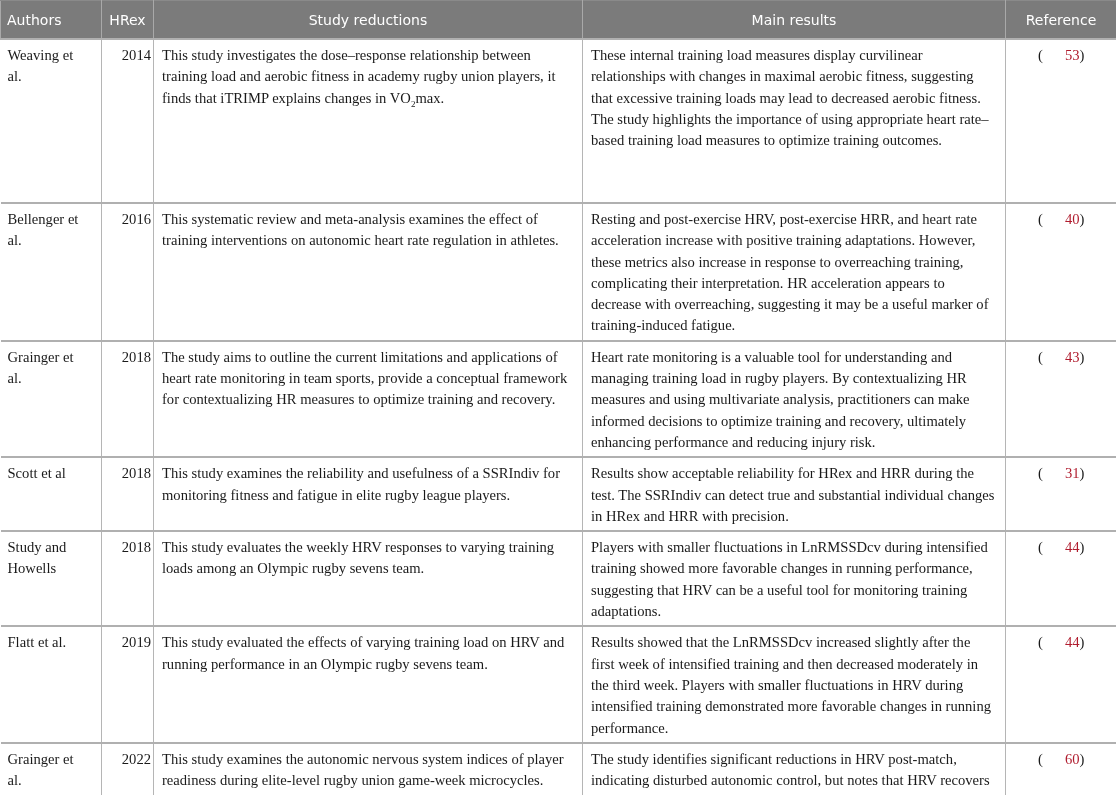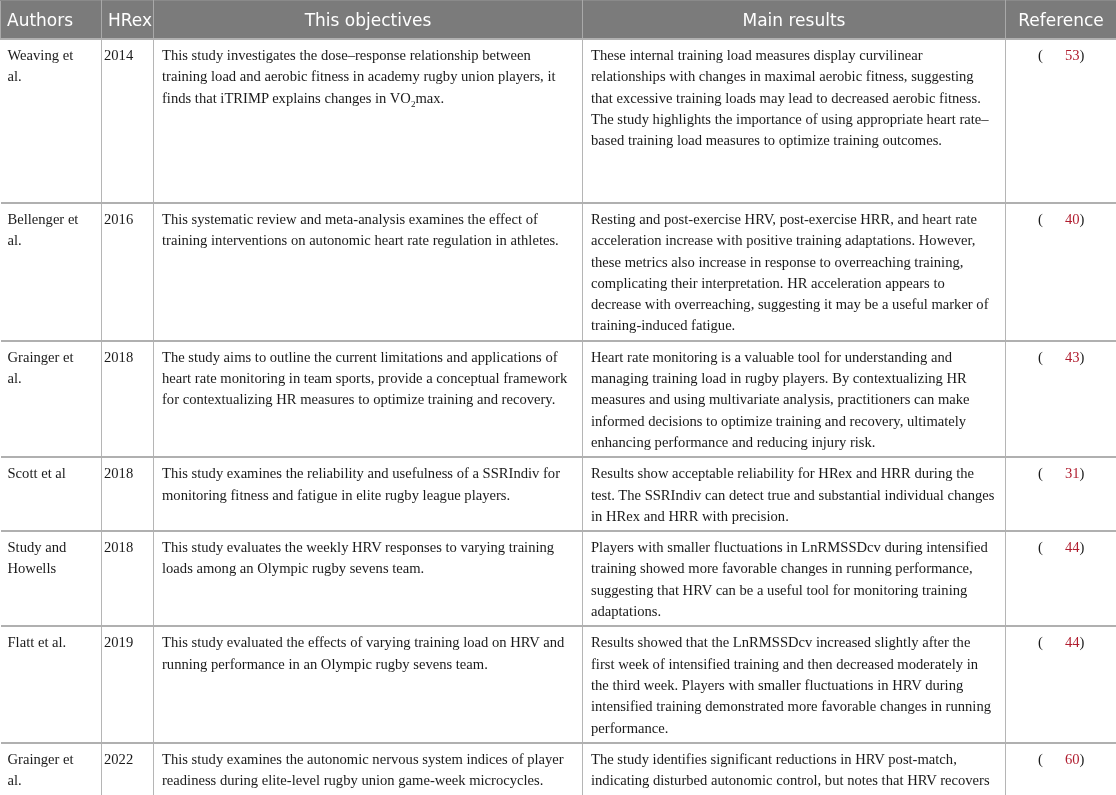--- a/index.html
+++ b/index.html
@@ -22,21 +22,21 @@
     table.study-table col.c-authors { width: 101px; }
     table.study-table col.c-year { width: 52px; }
     table.study-table col.c-obj { width: 429px; }
     table.study-table col.c-res { width: 423px; }
     table.study-table col.c-ref { width: 111px; }
     table.study-table th {
       background: #7b7b7b;
       color: #ffffff;
       font-family: "DejaVu Sans", "Liberation Sans", sans-serif;
       font-weight: normal;
-      font-size: 17px;
+      font-size: 14px;
       height: 37px;
       padding: 0 6px;
       border: 1px solid #a9a9a9;
       border-top: 1px solid #8a8a8a;
       text-align: center;
       vertical-align: middle;
       white-space: nowrap;
     }
     table.study-table th.h-authors { text-align: left; padding-left: 6px; }
     table.study-table td {
@@ -45,41 +45,41 @@
       border-top-color: #b0b0b0;
       border-bottom-color: #b0b0b0;
       font-size: 14.6px;
       line-height: 21.3px;
       vertical-align: top;
       padding: 5px 8px 3px 8px;
     }
     table.study-table td:first-child { border-left: none; }
     table.study-table td:last-child { border-right: none; }
     table.study-table td.authors { padding-left: 7px; padding-right: 12px; }
-    table.study-table td.year { text-align: left; padding-left: 2px; padding-right: 2px; }
+    table.study-table td.year { text-align: right; padding-left: 2px; padding-right: 2px; }
     table.study-table td.ref { text-align: center; }
     .ref-num { color: #b01c2e; margin-left: 22px; }
     sub { font-size: 9px; line-height: 0; }
   </style>
 </head>
 <body>
 
 <table class="study-table">
   <colgroup>
     <col class="c-authors">
       <col class="c-year">
       <col class="c-obj">
       <col class="c-res">
       <col class="c-ref">
   </colgroup>
   <thead>
     <tr>
       <th class="h-authors">Authors</th>
       <th>HRex</th>
-      <th>This objectives</th>
+      <th>Study reductions</th>
       <th>Main results</th>
       <th>Reference</th>
     </tr>
   </thead>
   <tbody>
     <tr style="height:164px">
       <td class="authors">Weaving et al.</td>
       <td class="year">2014</td>
       <td><span>This study investigates the dose–response relationship between training load and aerobic fitness in academy rugby union players, it finds that iTRIMP explains changes in VO</span><sub>2</sub><span>max.</span></td>
       <td>These internal training load measures display curvilinear relationships with changes in maximal aerobic fitness, suggesting that excessive training loads may lead to decreased aerobic fitness. The study highlights the importance of using appropriate heart rate–based training load measures to optimize training outcomes.</td>

